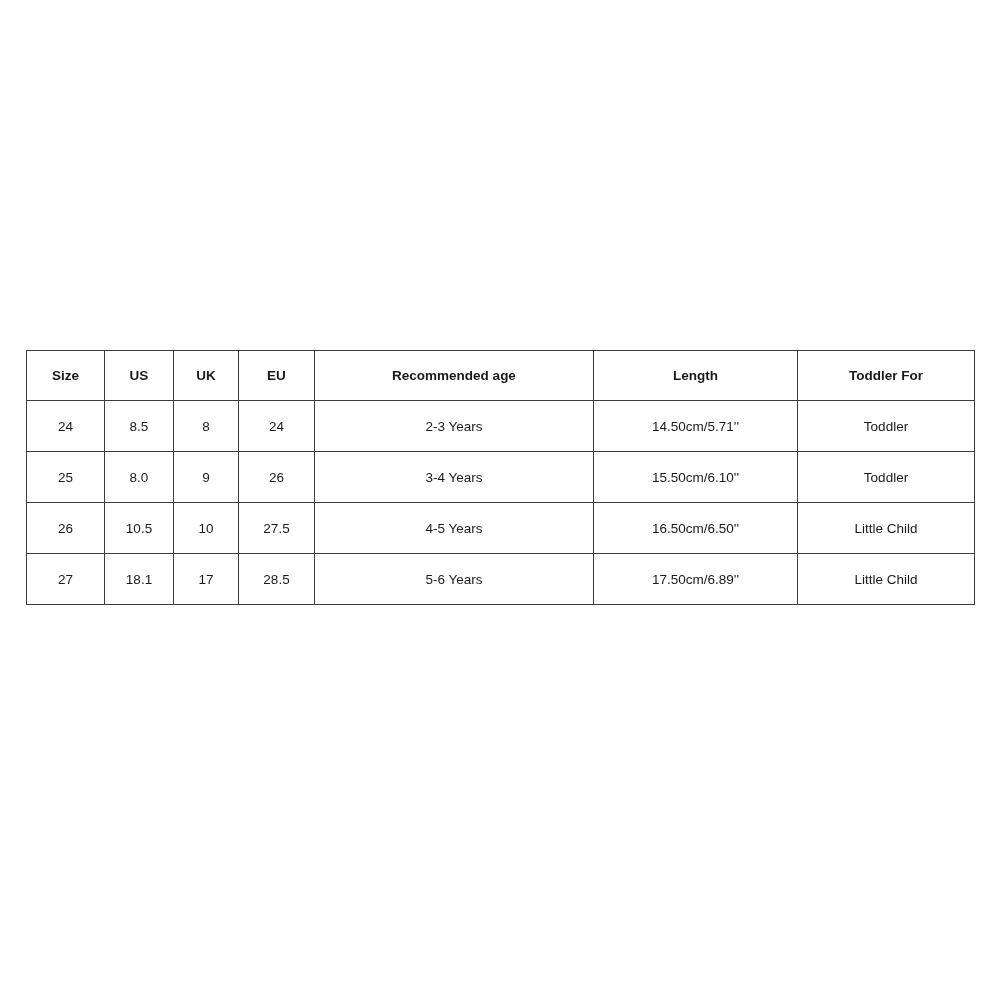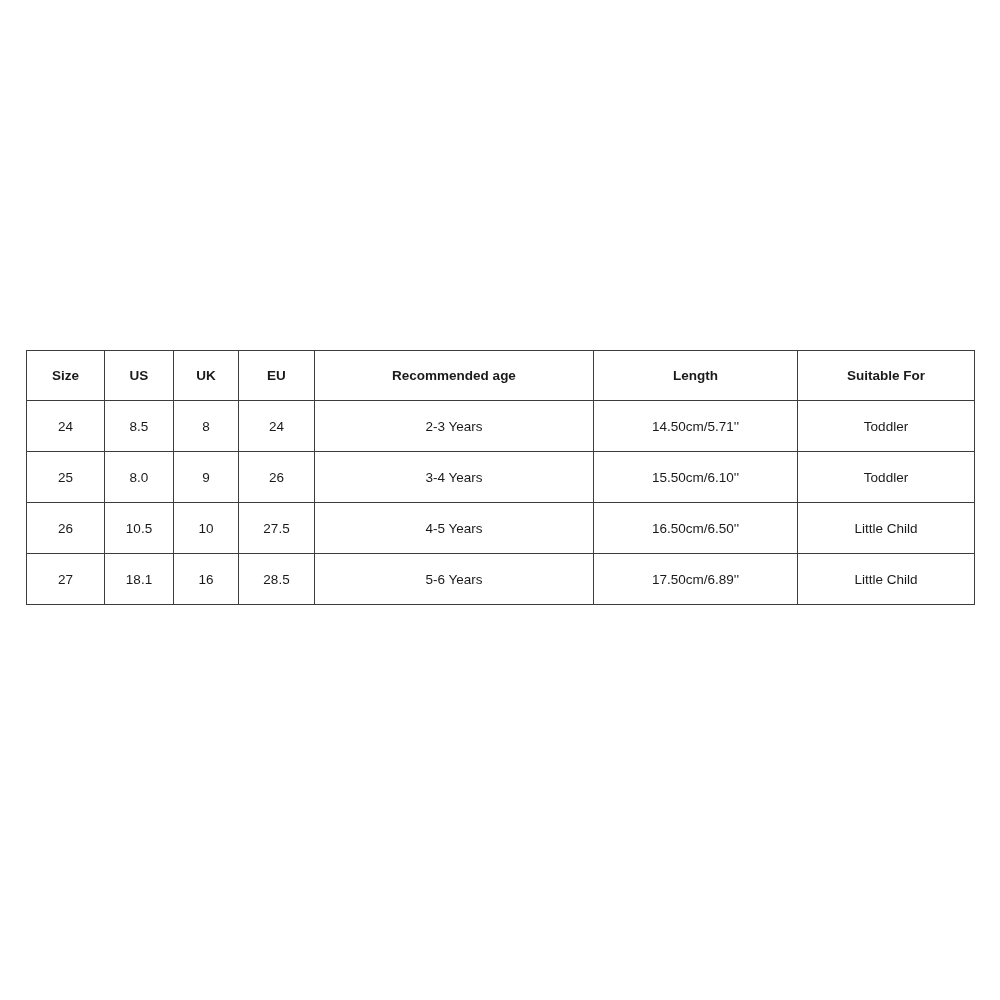--- a/index.html
+++ b/index.html
@@ -77,21 +77,21 @@
         <col class="c-suit">
       </colgroup>
       <thead>
         <tr>
           <th>Size</th>
           <th>US</th>
           <th>UK</th>
           <th>EU</th>
           <th>Recommended age</th>
           <th>Length</th>
-          <th>Suitable For</th>
+          <th>Toddler For</th>
         </tr>
       </thead>
       <tbody>
         <tr>
           <td>24</td>
           <td>8.5</td>
           <td>8</td>
           <td>24</td>
           <td>2-3 Years</td>
           <td>14.50cm/5.71''</td>
@@ -111,21 +111,21 @@
           <td>10.5</td>
           <td>10</td>
           <td>27.5</td>
           <td>4-5 Years</td>
           <td>16.50cm/6.50''</td>
           <td>Little Child</td>
         </tr>
         <tr>
           <td>27</td>
           <td>18.1</td>
-          <td>16</td>
+          <td>17</td>
           <td>28.5</td>
           <td>5-6 Years</td>
           <td>17.50cm/6.89''</td>
           <td>Little Child</td>
         </tr>
       </tbody>
     </table>
   </div>
 </div>
 

